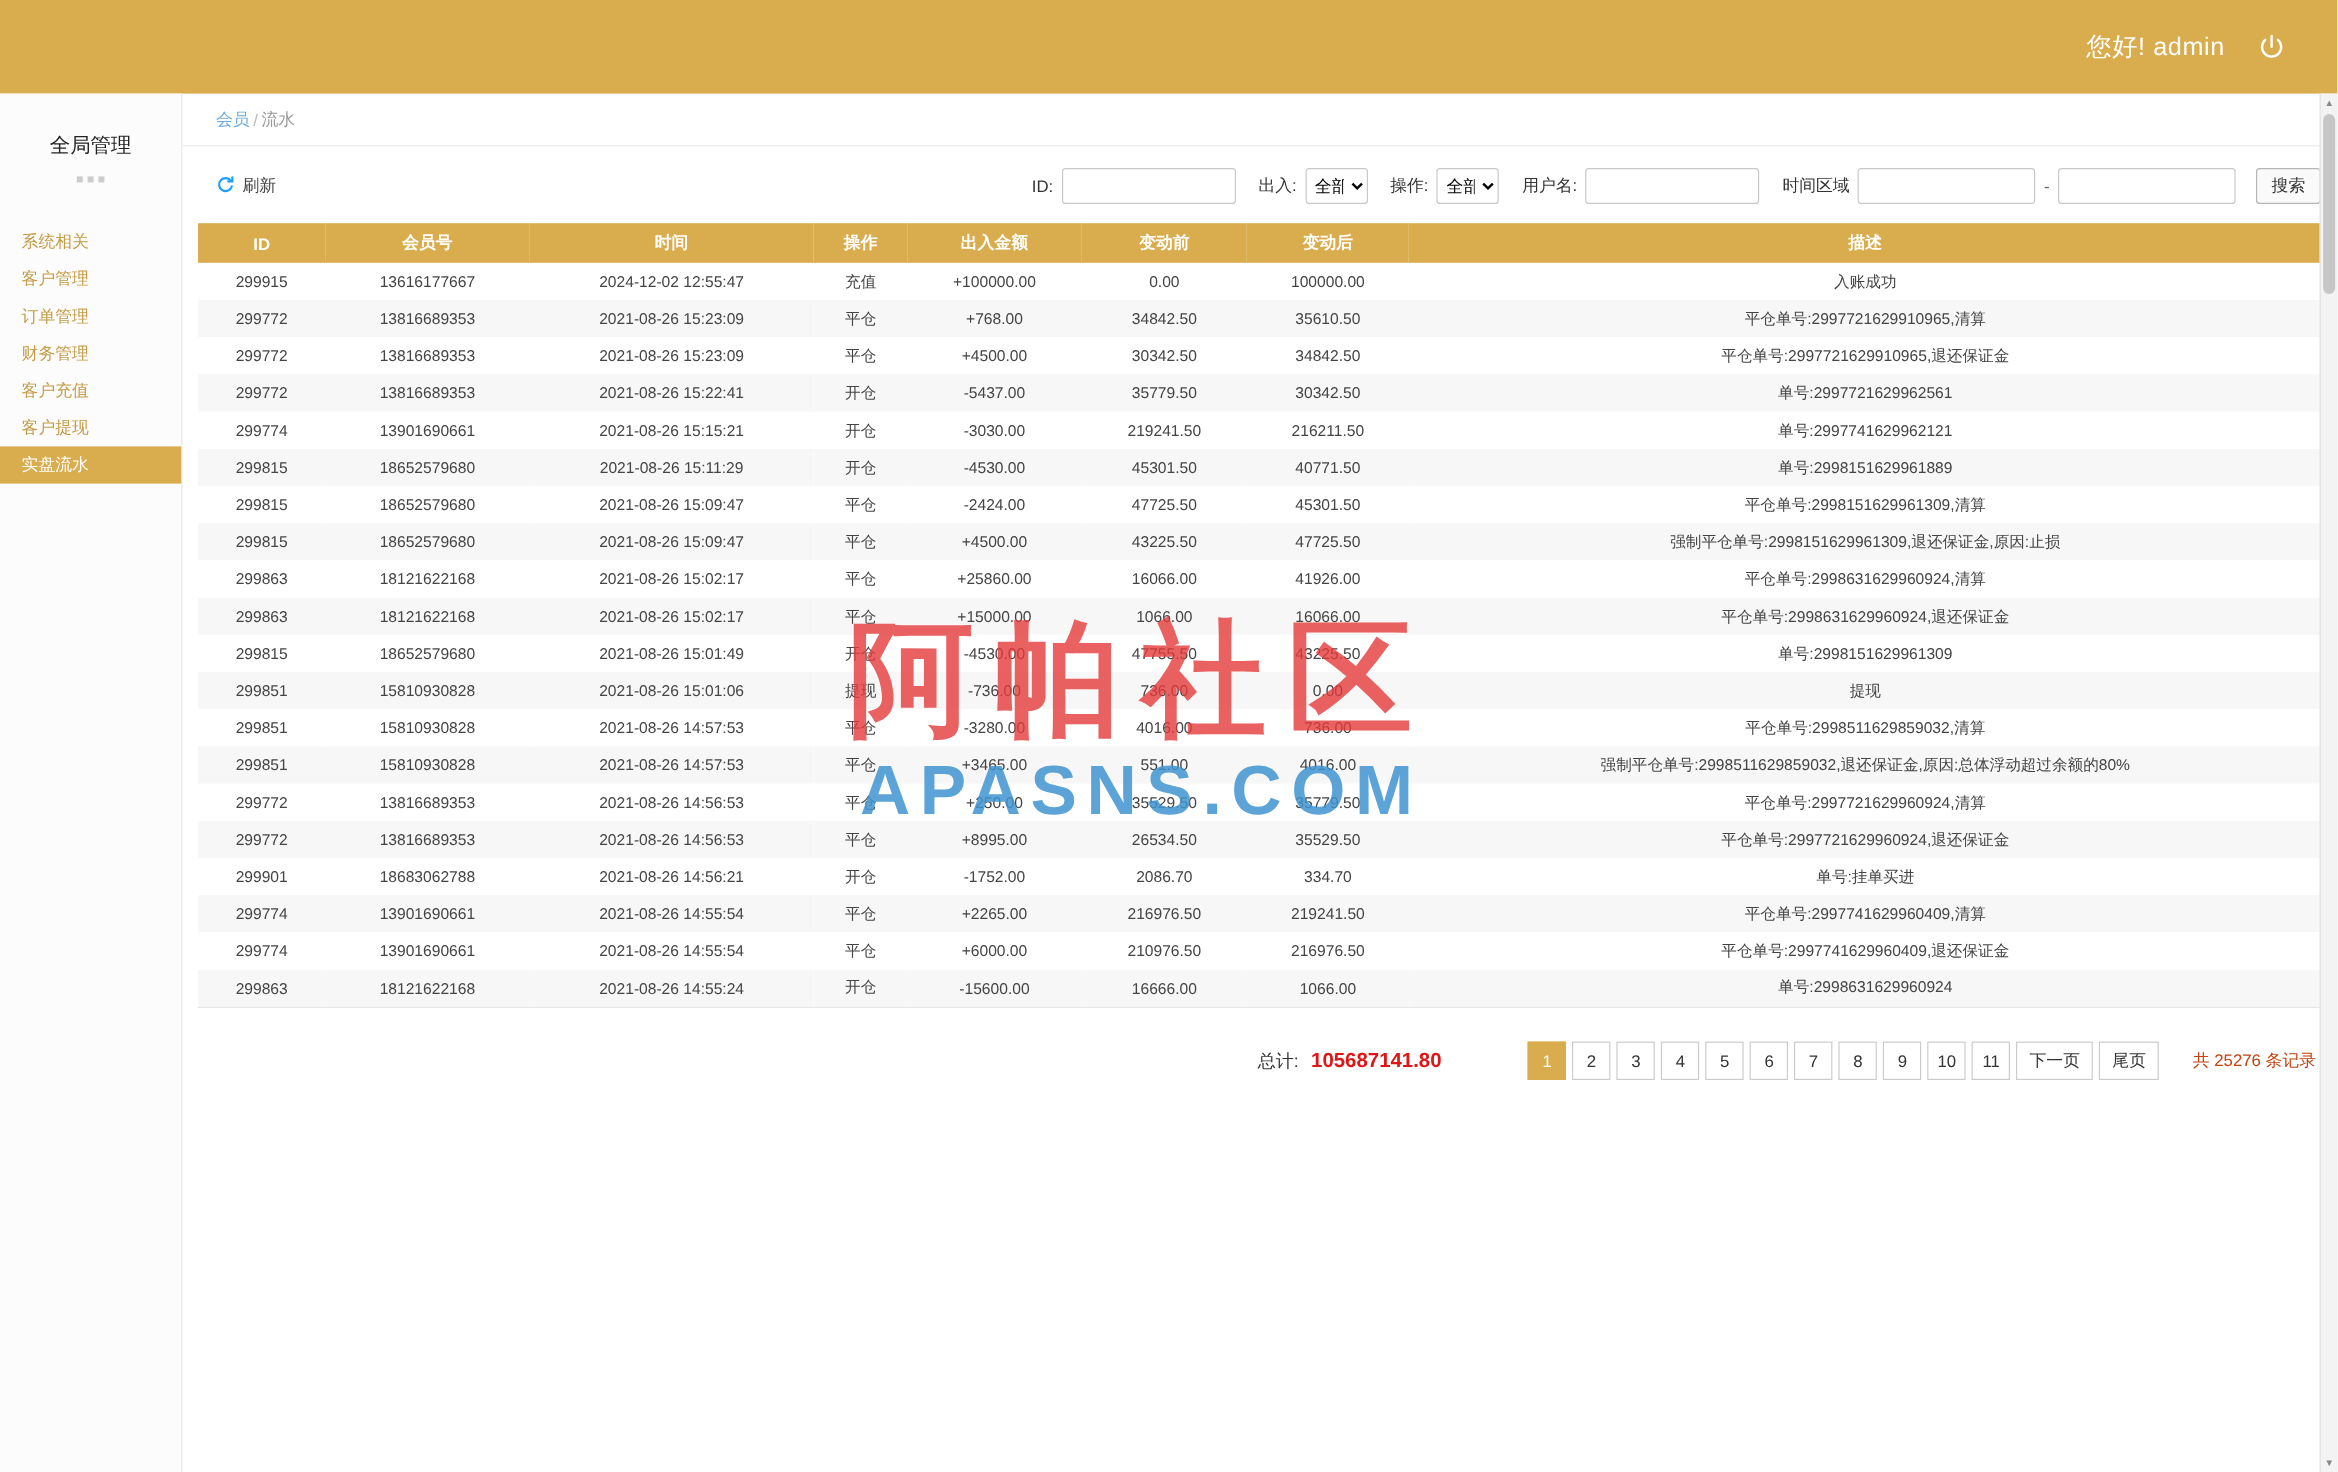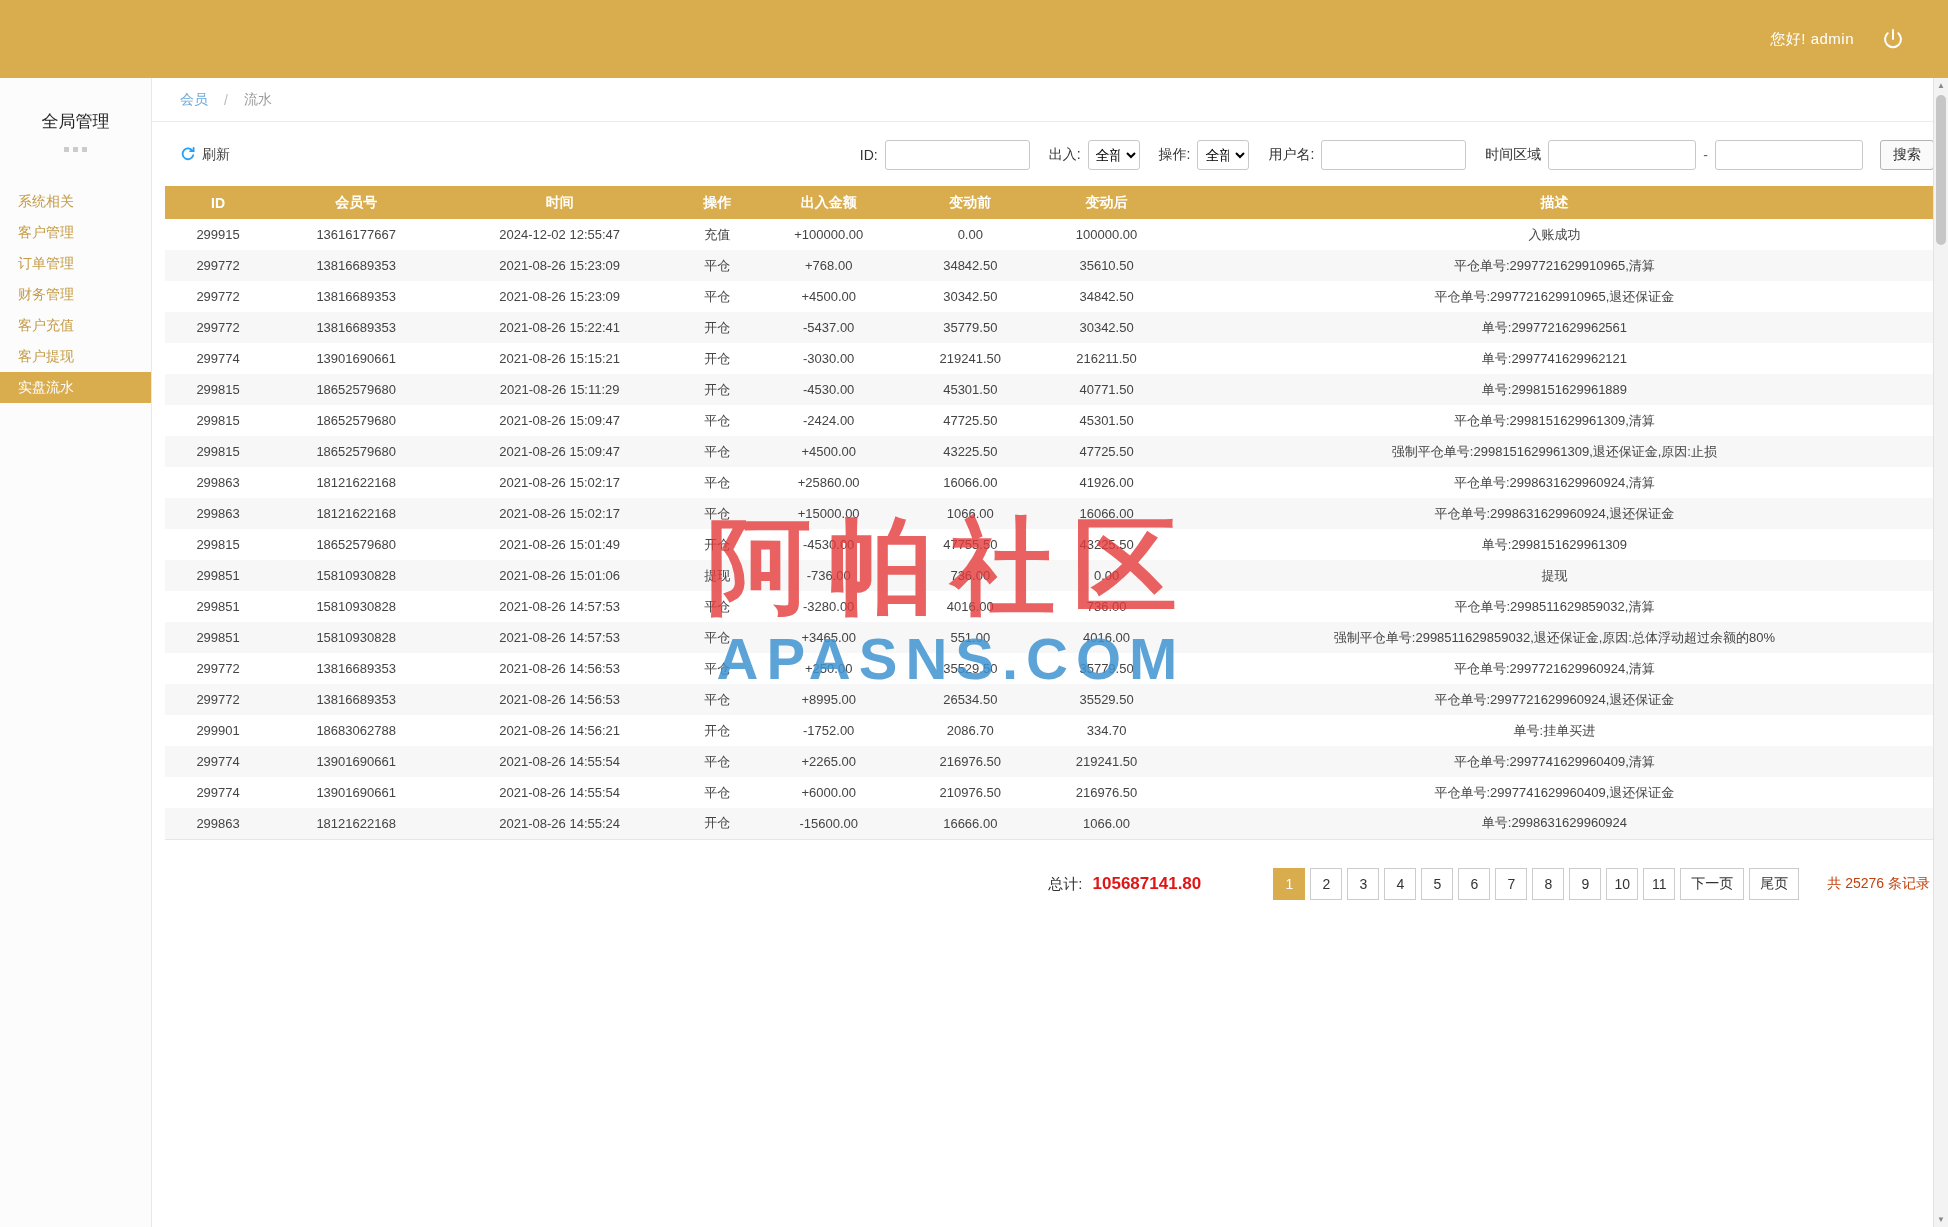--- a/index.html
+++ b/index.html
@@ -4,32 +4,32 @@
 <style>
   *{box-sizing:border-box;margin:0;padding:0}
   html,body{width:1948px;height:1227px}
   body{
     font-family:"Liberation Sans","DejaVu Sans",sans-serif;
     background:#fff;color:#333;overflow:hidden;position:relative;
   }
   
   .topbar{position:absolute;top:0;left:0;right:0;height:78px;background:#d9ad4e;
     display:flex;align-items:center;justify-content:flex-end;padding-right:42px;gap:26px}
-  .greeting{color:#fff;font-size:15px;letter-spacing:.5px}
+  .greeting{color:#fff;font-size:21px;letter-spacing:.5px}
   .power-btn{width:26px;height:26px;cursor:pointer;display:flex;align-items:center;justify-content:center}
   
   .sidebar{position:absolute;top:78px;left:0;bottom:0;width:152px;background:#fcfcfc;border-right:1px solid #e8e8e8}
   .side-title{font-size:17px;color:#222;text-align:center;padding:32px 0 14px}
   .side-dots{display:flex;gap:4px;justify-content:center;margin-bottom:34px;cursor:pointer}
   .side-dots i{width:5px;height:5px;background:#ccc;display:block}
   .side-item{height:31px;line-height:31px;padding-left:18px;font-size:14px;color:#c49b45;cursor:pointer;white-space:nowrap}
   .side-item.active{background:#d9ad4e;color:#fff}
   
   .main{position:absolute;left:152px;top:78px;right:0;bottom:0;overflow:hidden}
-  .breadcrumb{height:44px;display:flex;align-items:center;gap:16px;padding-left:28px;
+  .breadcrumb{height:44px;display:flex;align-items:center;gap:3px;padding-left:28px;
     border-bottom:1px solid #ececec;font-size:14px}
   .breadcrumb a{color:#6ca9d8;text-decoration:none;cursor:pointer}
   .breadcrumb .sep{color:#bbb}
   .breadcrumb .cur{color:#999}
   .toolbar{display:flex;justify-content:space-between;align-items:center;padding:18px 14px 14px 28px}
   .refresh{display:flex;align-items:flex-start;gap:6px;font-size:14px;color:#444;cursor:pointer}
   .filters{display:flex;align-items:center;gap:7px;font-size:14px;color:#333}
   .flabel{margin-left:12px;white-space:nowrap}
   .flabel.first{margin-left:0}
   .f-input{height:30px;border:1px solid #c9c9c9;border-radius:3px;width:145px;padding:0 8px;font-size:14px;outline:none}

